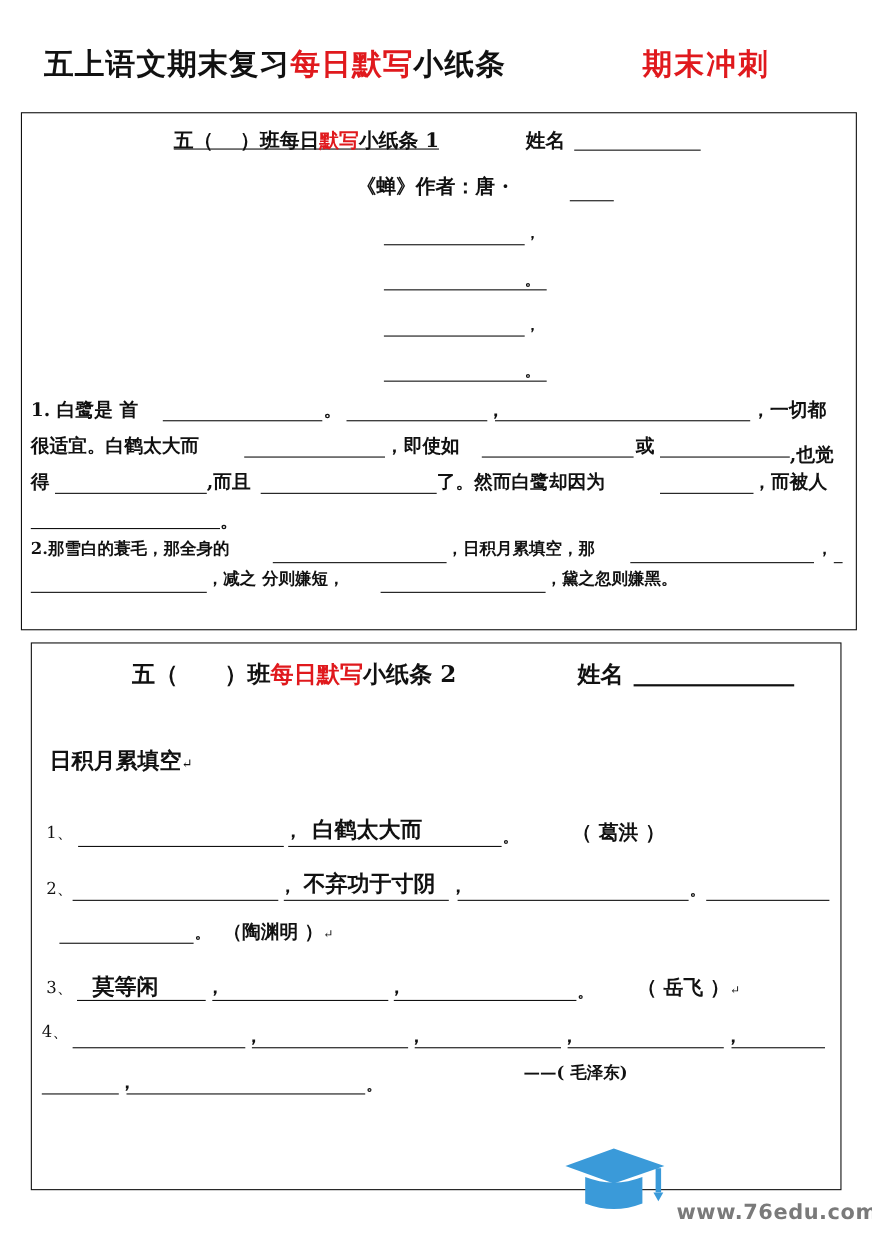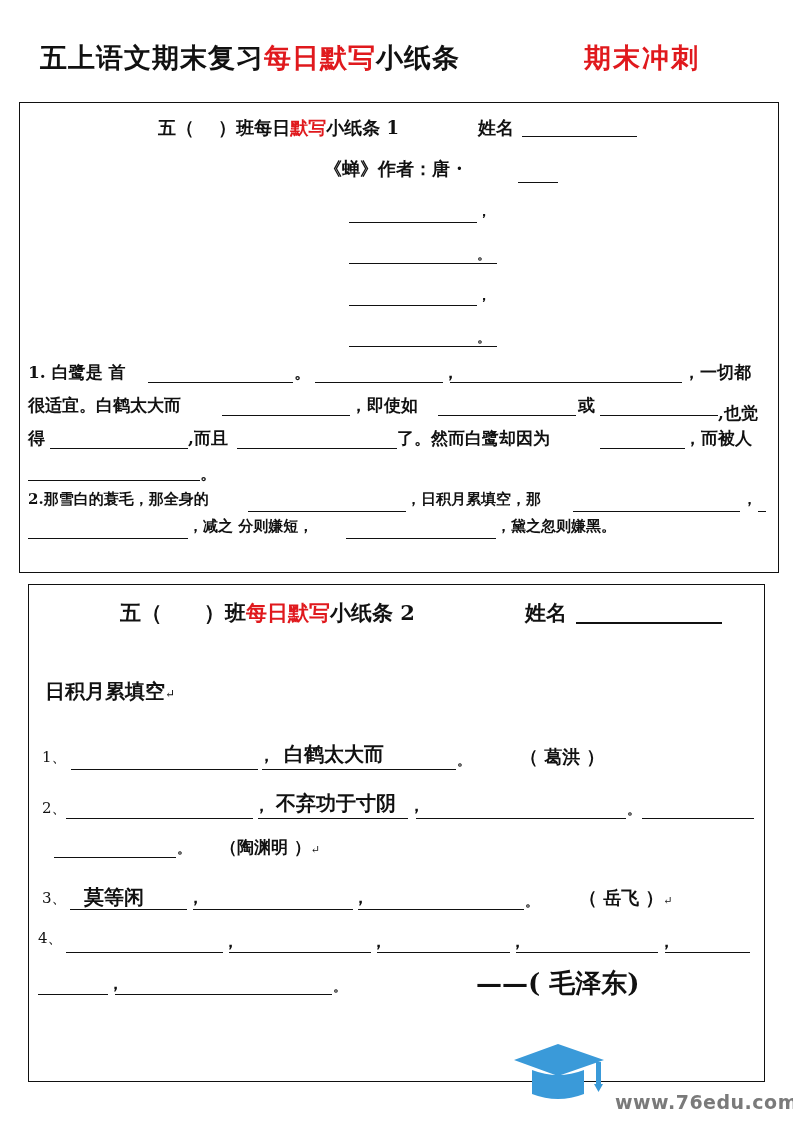--- a/index.html
+++ b/index.html
@@ -31,21 +31,21 @@
 </head>
 <body>
 
 <div class="abs" id="main-title">
   <span>五上语文期末复习</span><span class="red">每日默写</span><span>小纸条</span>
 </div>
 <div class="abs red" id="main-sub">期末冲刺</div>
 
 <div class="box" id="box1"></div>
 
-<div class="abs t18" style="left:158px; top:116px;">
+<div class="abs t18" style="left:158px; top:116px;text-decoration:underline;">
   <span>五（　 ）班每日</span><span class="red">默写</span><span>小纸条 1</span>
 </div>
 <div class="abs t18" style="left:478px; top:116px;">姓名</div>
 <div class="uline" style="left:522px; top:136px; width:115px;"></div>
 
 <div class="abs t18" style="left:324px; top:157px;">《蝉》作者：唐 ·</div>
 <div class="uline" style="left:518px; top:182px; width:40px;"></div>
 
 <div class="uline" style="left:349px; top:222px; width:128px;"></div>
 <div class="abs p" style="left:477px; top:203px;">，</div>
@@ -119,21 +119,21 @@
 <div class="uline" style="left:66px; top:818px; width:187px;"></div>
 <div class="abs t16" style="left:253px; top:794px;">，</div>
 <div class="abs" style="left:276px; top:790px; font-size:20px; font-weight:bold;">不弃功于寸阴</div>
 <div class="uline" style="left:258px; top:818px; width:150px;"></div>
 <div class="abs t16" style="left:408px; top:794px;">，</div>
 <div class="uline" style="left:416px; top:818px; width:210px;"></div>
 <div class="abs p" style="left:627px; top:801px;">。</div>
 <div class="uline" style="left:642px; top:818px; width:112px;"></div>
 <div class="uline" style="left:54px; top:857px; width:122px;"></div>
 <div class="abs p" style="left:177px; top:840px;">。</div>
-<div class="abs t16" style="left:220px; top:836px;"><span>（陶渊明  ）</span><span style="font-size:11px; font-weight:normal;">↵</span></div>
+<div class="abs t16" style="left:203px; top:836px;"><span>（陶渊明  ）</span><span style="font-size:11px; font-weight:normal;">↵</span></div>
 
 <div class="abs" style="left:42px; top:889px; font-size:15px;">3、</div>
 <div class="abs" style="left:84px; top:884px; font-size:20px; font-weight:bold;">莫等闲</div>
 <div class="uline" style="left:70px; top:909px; width:117px;"></div>
 <div class="abs t16" style="left:187px; top:886px;">，</div>
 <div class="uline" style="left:193px; top:909px; width:160px;"></div>
 <div class="abs t16" style="left:352px; top:886px;">，</div>
 <div class="uline" style="left:358px; top:909px; width:166px;"></div>
 <div class="abs p" style="left:525px; top:893px;">。</div>
 <div class="abs t18" style="left:579px; top:886px;"><span>（ 岳飞  ）</span><span style="font-size:11px; font-weight:normal;">↵</span></div>
@@ -146,21 +146,21 @@
 <div class="uline" style="left:377px; top:952px; width:133px;"></div>
 <div class="abs t16" style="left:509px; top:930px;">，</div>
 <div class="uline" style="left:516px; top:952px; width:142px;"></div>
 <div class="abs t16" style="left:658px; top:930px;">，</div>
 <div class="uline" style="left:665px; top:952px; width:85px;"></div>
 
 <div class="uline" style="left:38px; top:994px; width:70px;"></div>
 <div class="abs t16" style="left:107px; top:972px;">，</div>
 <div class="uline" style="left:115px; top:994px; width:217px;"></div>
 <div class="abs p" style="left:333px; top:978px;">。</div>
-<div class="abs" style="left:476px; top:966px; font-size:26px; font-weight:bold;">——( 毛泽东)</div>
+<div class="abs" style="left:476px; top:966px; font-size:15px; font-weight:bold;">——( 毛泽东)</div>
 
 <div id="wm">
   <svg width="100" height="75" viewBox="0 0 100 75" style="position:absolute; left:0; top:0;">
     <polygon points="4,20 48,4 94,20 48,36" fill="#3a9ad9"></polygon>
     <path d="M22,30 L22,54 Q48,64 74,54 L74,30 Q48,40 22,30 Z" fill="#3a9ad9"></path>
     <rect x="86" y="22" width="5" height="22" fill="#3a9ad9"></rect>
     <polygon points="84,44 93,44 88.5,52" fill="#3a9ad9"></polygon>
   </svg>
   <div id="wm-url">www.76edu.com</div>
 </div>

